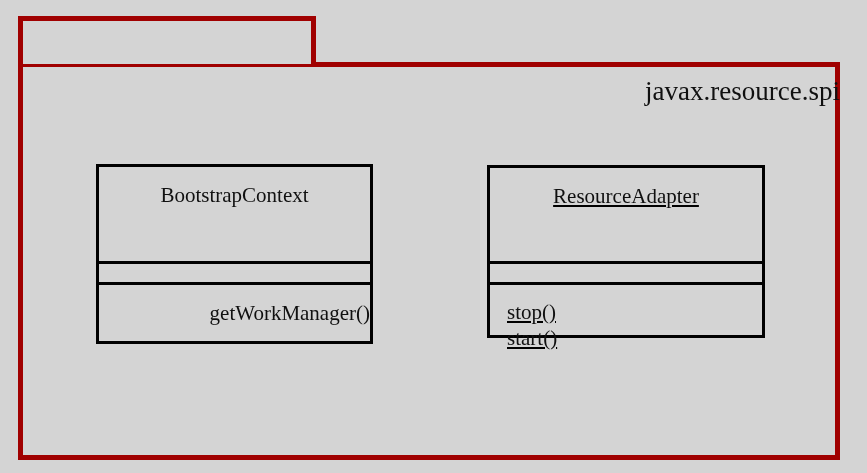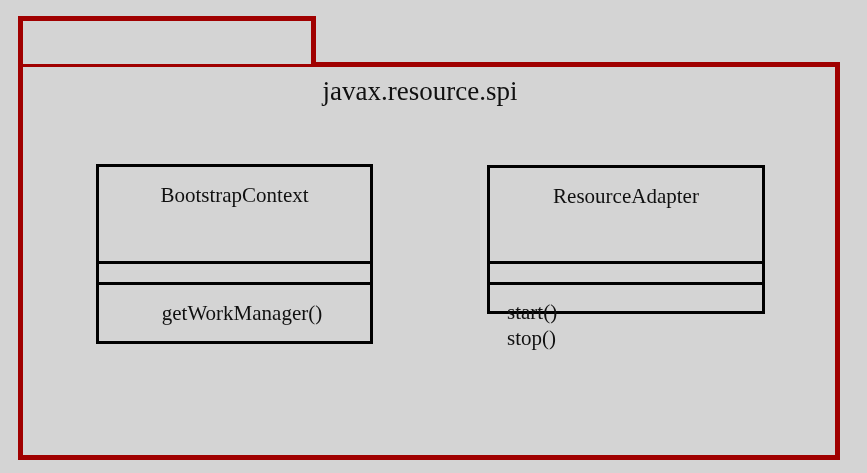--- a/index.html
+++ b/index.html
@@ -38,21 +38,21 @@
     border: 5px solid #a00000;
     background: #d4d4d4;
     box-sizing: border-box;
     z-index: 1;
   }
   .pkg-title {
     position: absolute;
     left: 0;
     top: 76px;
     width: 840px;
-    text-align: center;
+    text-align: right;
     font-size: 27px;
     line-height: 30px;
     color: #101010;
     letter-spacing: 0px;
     z-index: 3;
   }
 
   
   .uml-class {
     position: absolute;
@@ -82,24 +82,24 @@
     line-height: 26px;
     color: #101010;
     box-sizing: border-box;
     overflow: hidden;
   }
   .cls-ops .op { display: block; white-space: nowrap; }
 
   
   #class-bootstrapcontext { left: 96px; top: 164px; width: 277px; height: 180px; }
   #class-bootstrapcontext .cls-name { height: 97px; padding-top: 16px; }
-  #class-bootstrapcontext .cls-ops { padding-top: 15px; padding-left: 15px; text-align: center; }
+  #class-bootstrapcontext .cls-ops { padding-top: 15px; padding-left: 15px; text-align: right; }
 
   
-  #class-resourceadapter { left: 487px; top: 165px; width: 278px; height: 149px; }
+  #class-resourceadapter { left: 487px; top: 165px; width: 278px; height: 173px; text-decoration: underline; }
   #class-resourceadapter .cls-name { height: 96px; padding-top: 16px; }
   #class-resourceadapter .cls-ops { padding-top: 14px; padding-left: 17px; text-align: left; }
 </style>
 </head>
 <body>
 
 <div id="canvas">
 
   <div class="pkg-tab">
     <span></span>
@@ -118,18 +118,18 @@
       <span class="op">getWorkManager()</span>
     </div>
   </div>
 
   <div class="uml-class" id="class-resourceadapter">
     <div class="cls-name">
       <span class="line1">ResourceAdapter</span>
     </div>
     <div class="cls-attrs"></div>
     <div class="cls-ops">
+      <span class="op">stop()</span>
       <span class="op">start()</span>
-      <span class="op">stop()</span>
     </div>
   </div>
 
 </div>
 
 </body></html>

